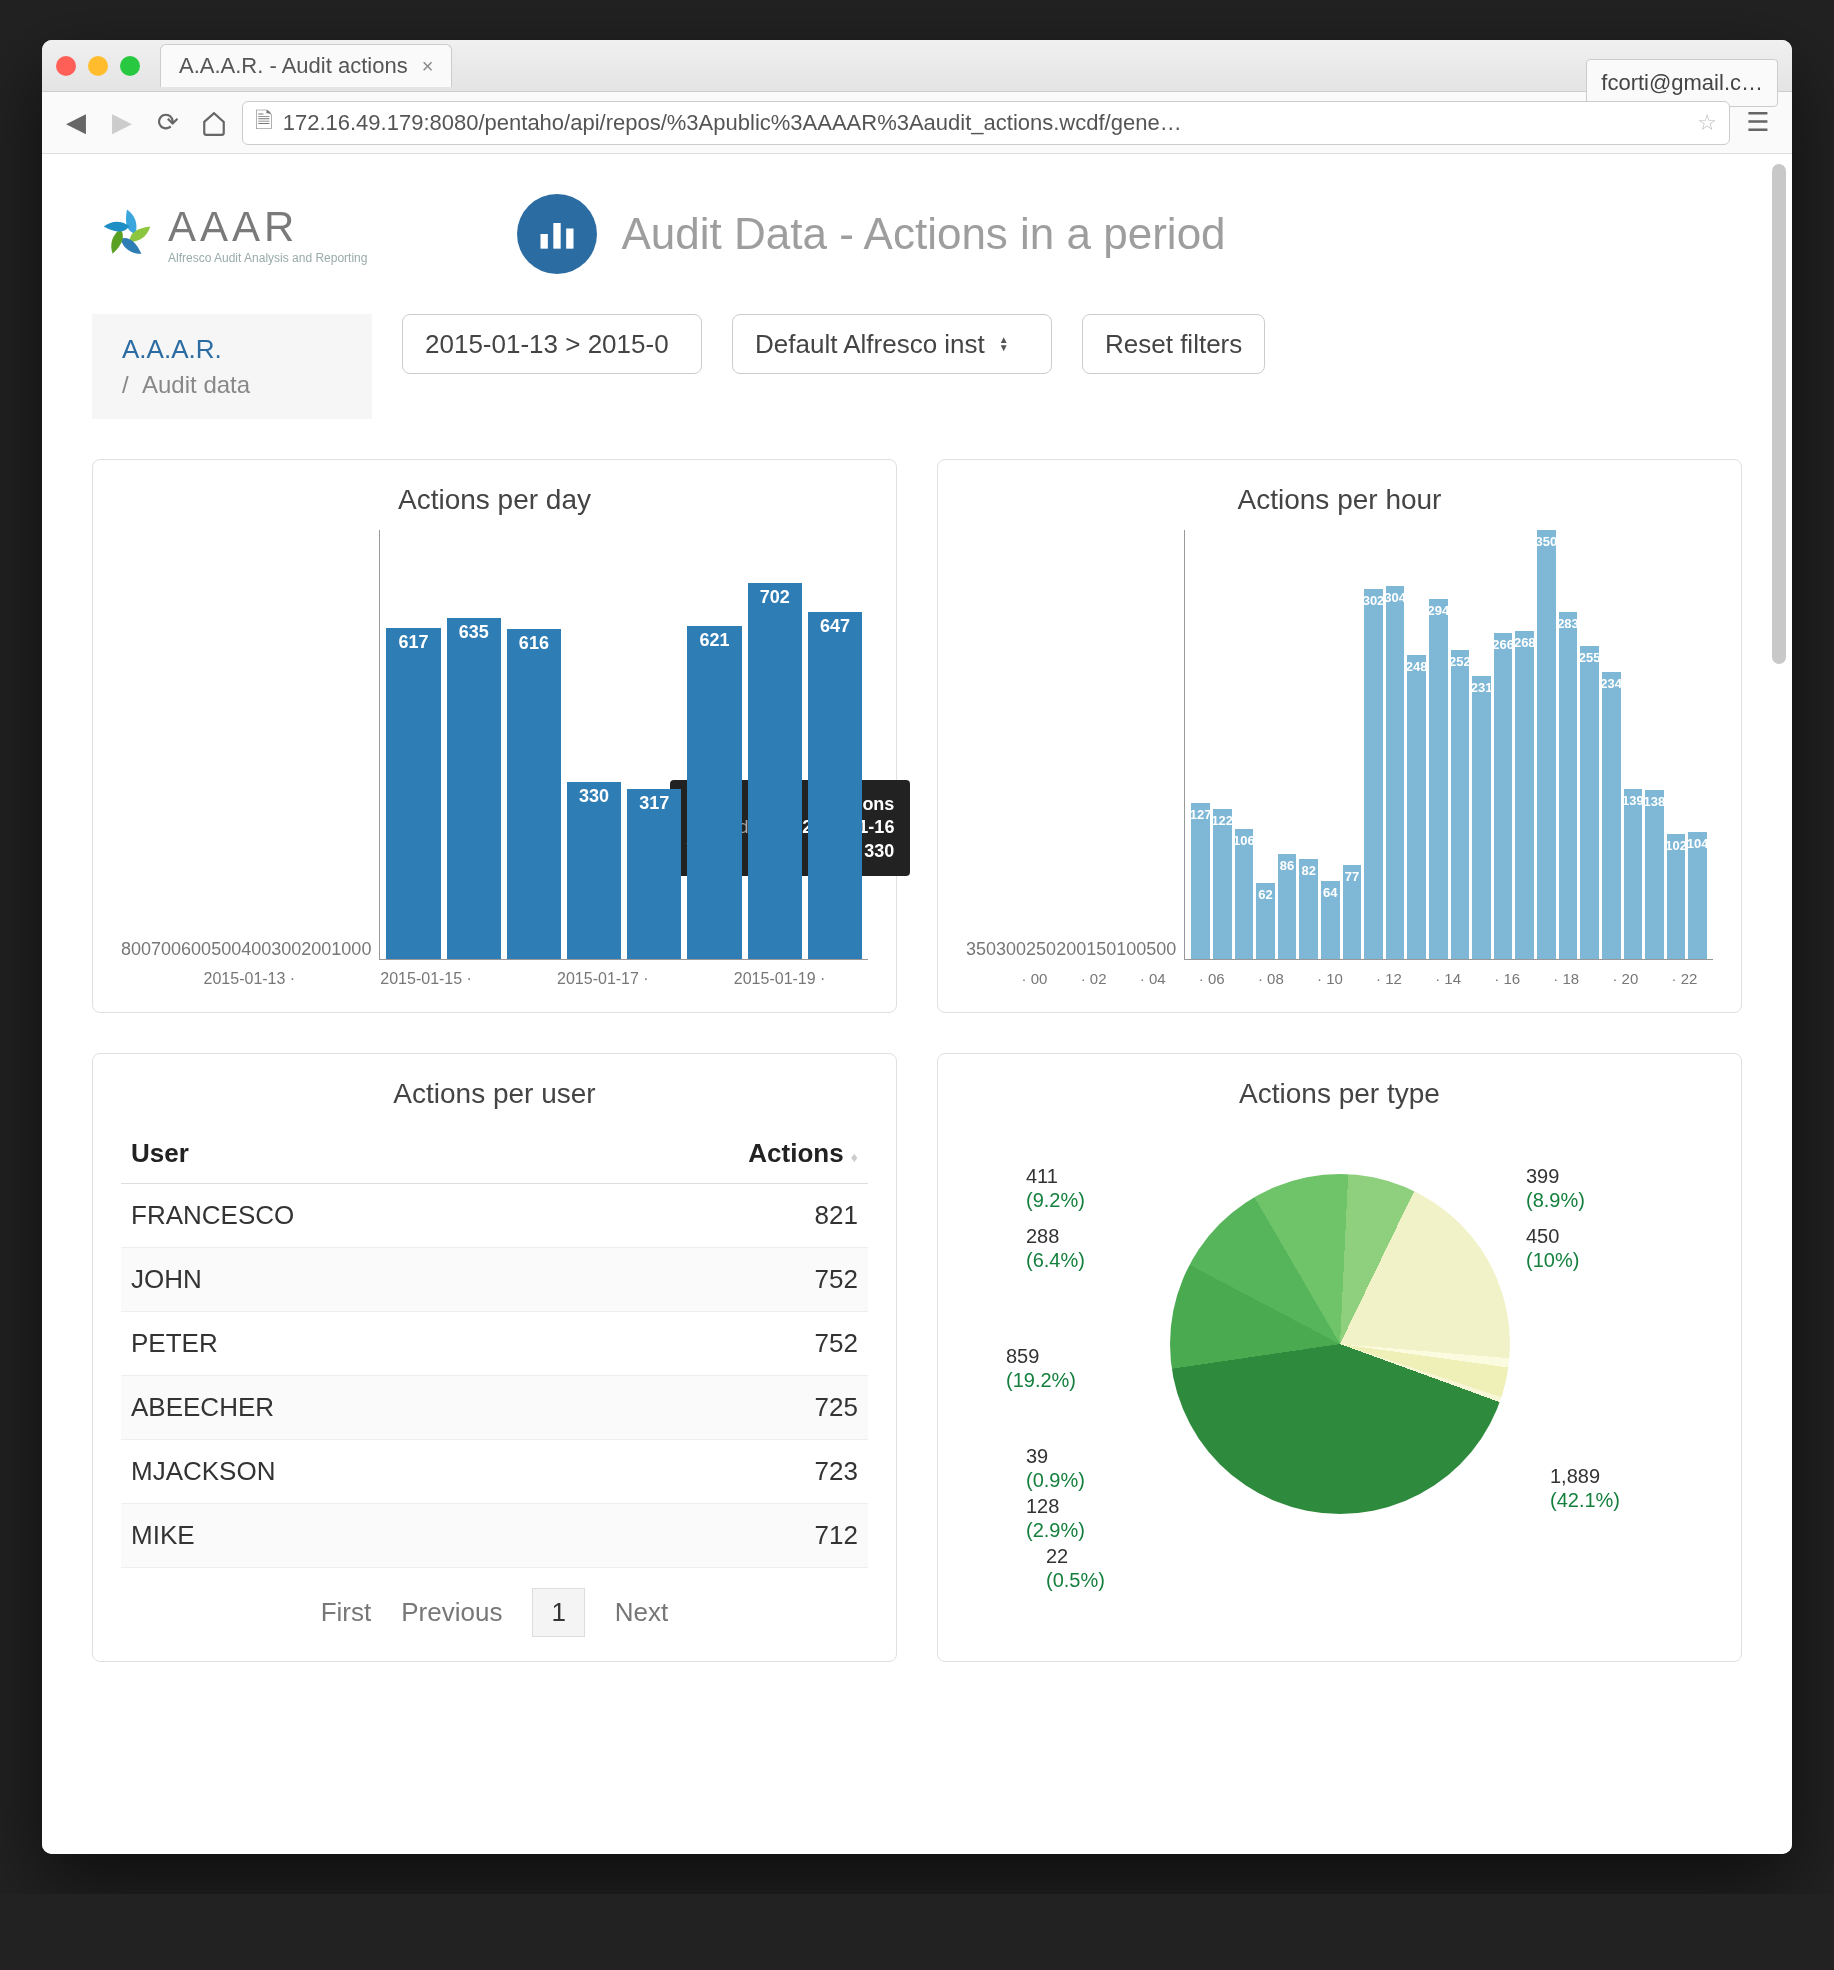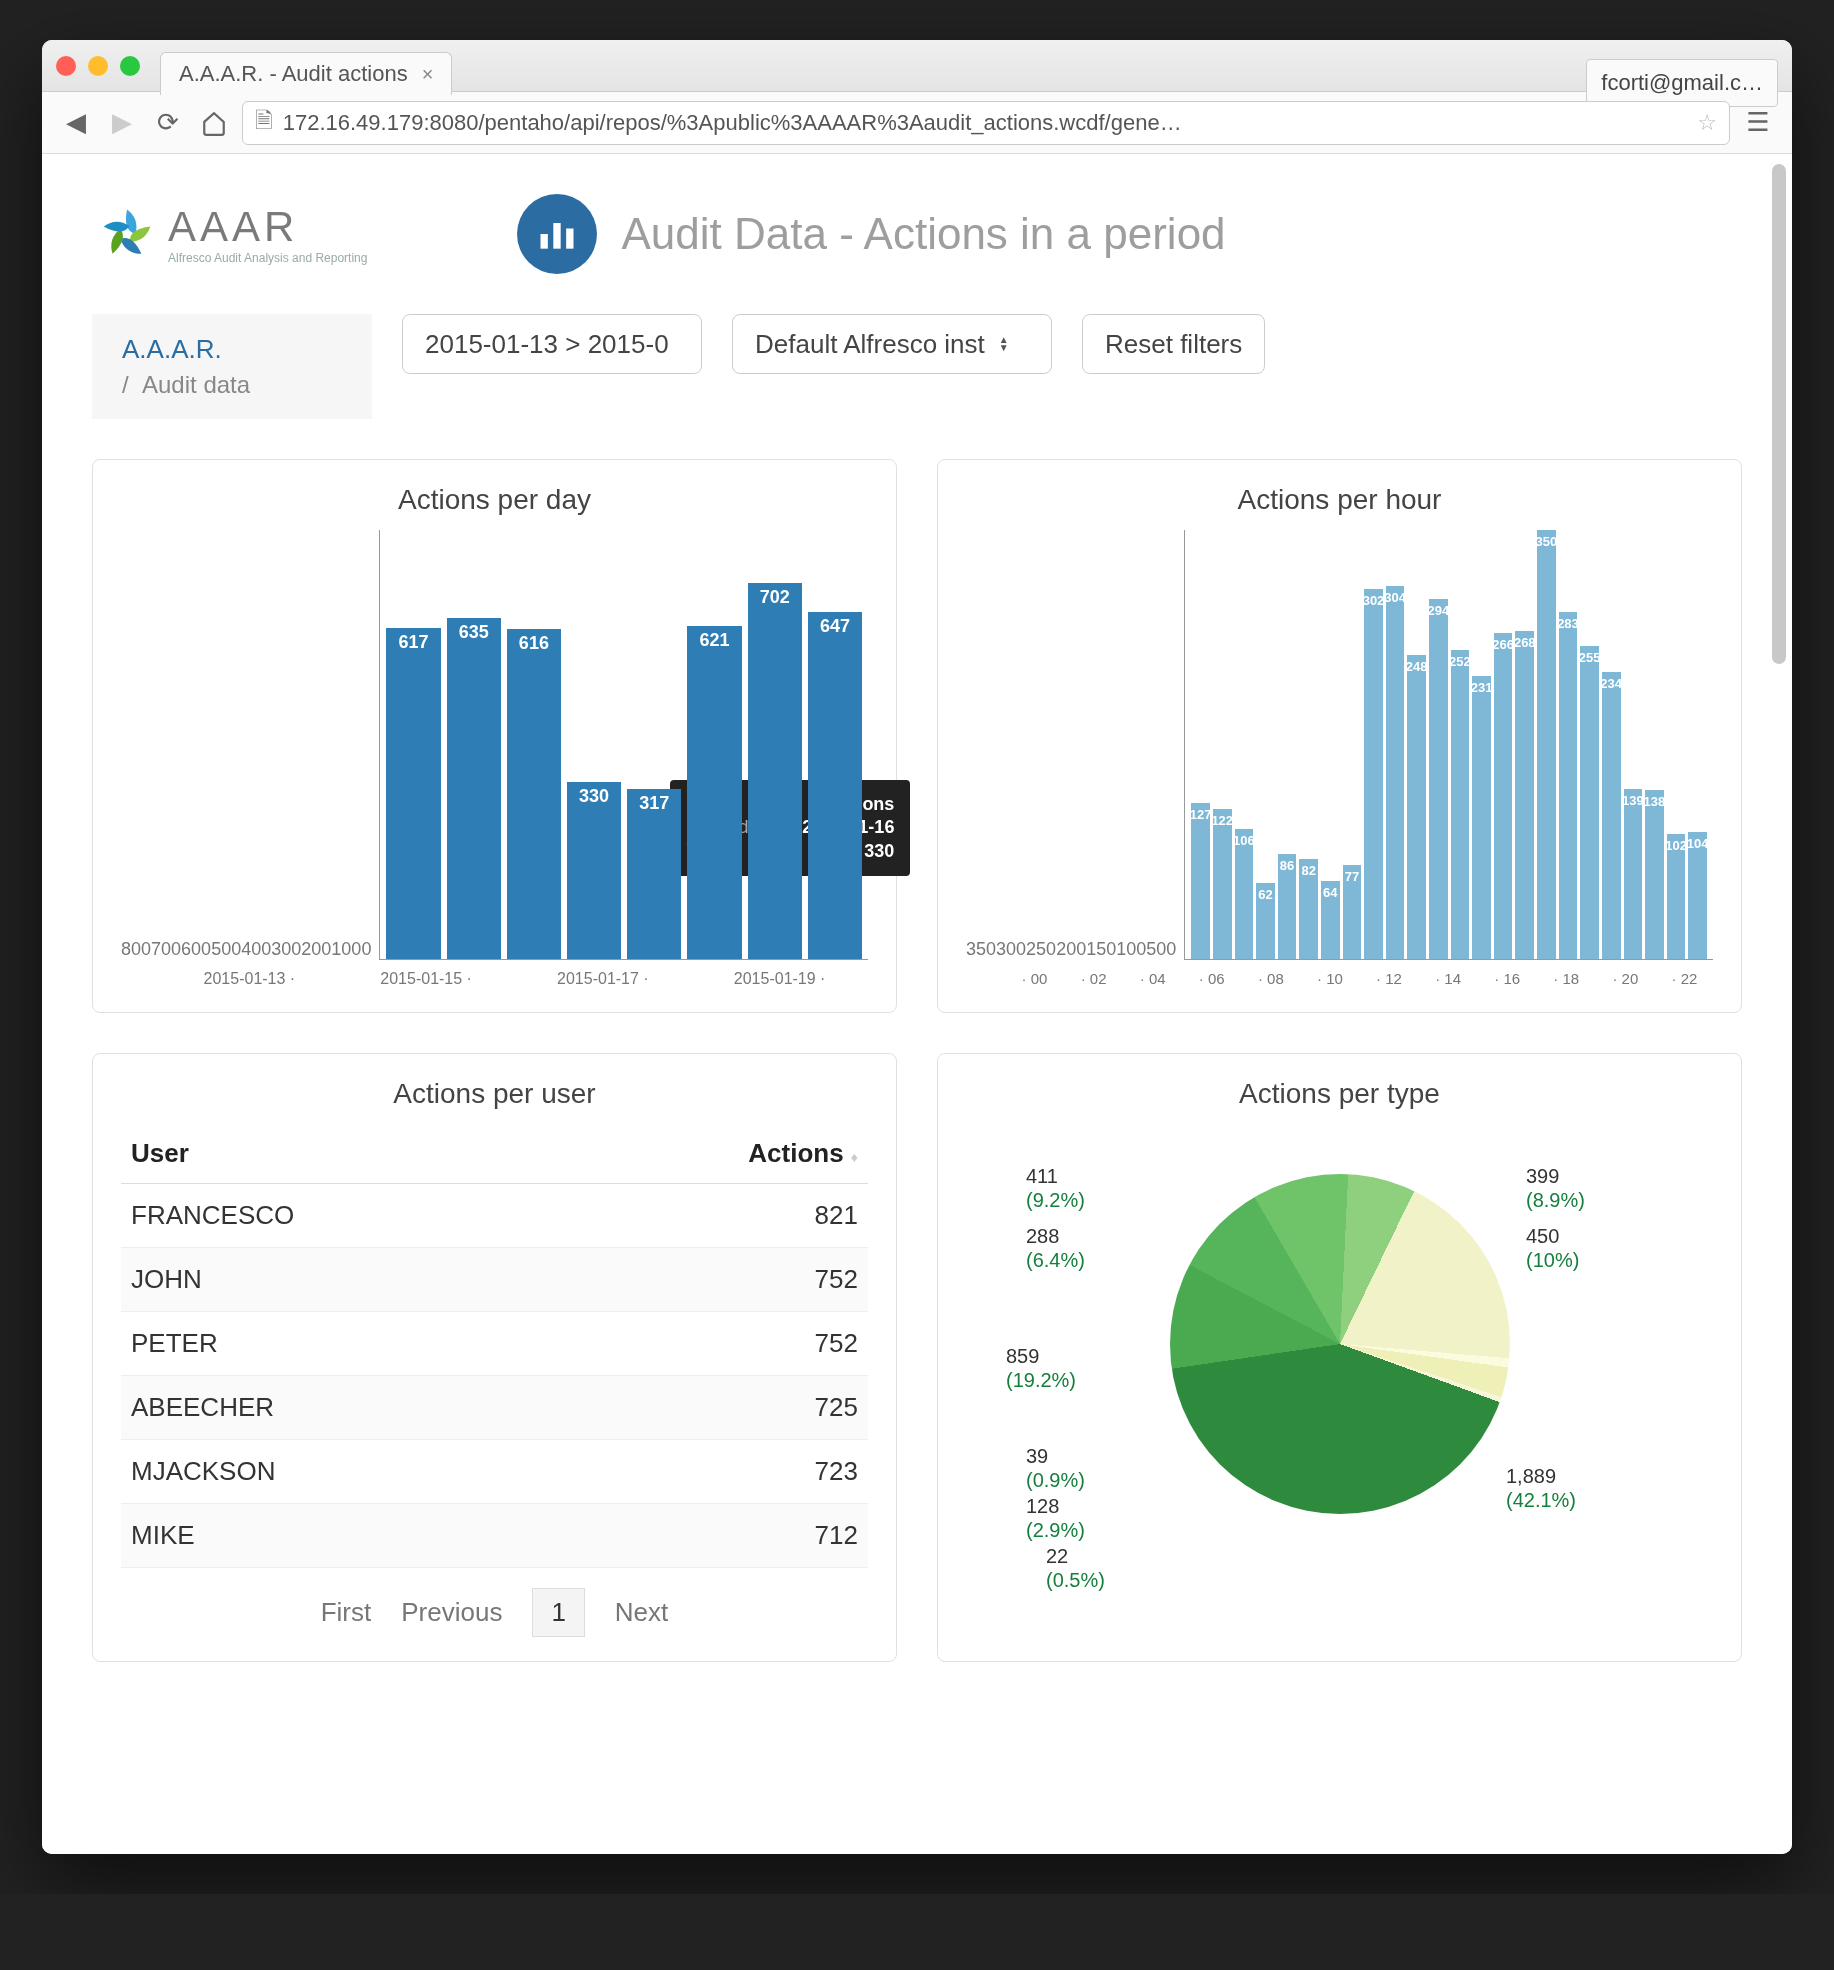--- a/index.html
+++ b/index.html
@@ -2,21 +2,21 @@
 <html><head>
 <meta charset="utf-8">
 <style>
 * { margin:0; padding:0; box-sizing:border-box; font-family:-apple-system,Helvetica,Arial,sans-serif; }
 body { background:#222; display:flex; justify-content:center; padding:40px; }
 .window { width:1750px; background:#fff; border-radius:10px; box-shadow:0 30px 80px rgba(0,0,0,0.6); overflow:hidden; }
 .chrome-titlebar { background:linear-gradient(#f0f0f0,#e4e4e4); height:52px; display:flex; align-items:center; padding:0 14px; border-bottom:1px solid #ccc; }
 .traffic { display:flex; gap:12px; margin-right:20px; }
 .tl { width:20px; height:20px; border-radius:50%; }
 .tl.red{background:#ff5f57;} .tl.yellow{background:#ffbd2e;} .tl.green{background:#28c940;}
-.tab { background:#fafafa; border:1px solid #ccc; border-bottom:none; border-radius:6px 6px 0 0; padding:8px 18px; display:flex; align-items:center; gap:14px; font-size:22px; color:#555; position:relative; top:8px; }
+.tab { background:#fafafa; border:1px solid #ccc; border-bottom:none; border-radius:6px 6px 0 0; padding:8px 18px; display:flex; align-items:center; gap:14px; font-size:22px; color:#555; position:relative; top:0; }
 .tab .close{color:#888;font-size:20px;}
 .user-badge { margin-left:auto; border:1px solid #ccc; border-radius:4px; padding:10px 14px; font-size:22px; color:#444; background:#fafafa;margin-top:34px; }
 .toolbar { background:#fafafa; height:62px; display:flex; align-items:center; gap:10px; padding:0 16px; border-bottom:1px solid #ddd; }
 .tool-ico { width:36px; height:36px; display:flex; align-items:center; justify-content:center; font-size:26px; color:#666; }
 .url-bar { flex:1; display:flex; align-items:center; border:1px solid #ccc; border-radius:6px; height:44px; padding:0 12px; font-size:22px; color:#555; background:#fff; }
 .url-bar .doc-ico{margin-right:10px;color:#777;}
 .url-bar .star{margin-left:auto;color:#bbb;}
 .content { padding:40px 50px; background:#fff; position:relative; height:1700px; overflow:hidden; }
 .scroll-ind { position:absolute; right:6px; top:10px; width:14px; height:500px; background:#c8c8c8; border-radius:7px; }
 .header-row { display:flex; align-items:center; gap:30px; margin-bottom:40px; }
@@ -364,21 +364,21 @@
           <span class="pg">1</span>
           <span>Next</span>
         </div>
       </div>
 
       <div class="card">
         <h3>Actions per type</h3>
         <div class="pie-wrap">
           <div class="pie" id="pie" style="background: conic-gradient(from 110deg, rgb(46, 139, 61) 0deg, rgb(46, 139, 61) 151.625deg, rgb(74, 170, 79) 151.625deg, rgb(74, 170, 79) 187.746deg, rgb(86, 180, 90) 187.746deg, rgb(86, 180, 90) 219.773deg, rgb(111, 196, 106) 219.773deg, rgb(111, 196, 106) 252.763deg, rgb(143, 208, 127) 252.763deg, rgb(143, 208, 127) 275.88deg, rgb(242, 242, 200) 275.88deg, rgb(242, 242, 200) 344.829deg, rgb(251, 251, 224) 344.829deg, rgb(251, 251, 224) 347.96deg, rgb(238, 240, 184) 347.96deg, rgb(238, 240, 184) 358.234deg, rgb(247, 247, 216) 358.234deg, rgb(247, 247, 216) 360deg);"></div>
           <div id="pie-labels">
-              <div class="pie-lbl" style="left: 540px; top: 340px;">1,889<br><span class="pct">(42.1%)</span></div>
+              <div class="pie-lbl" style="left: 584px; top: 340px;">1,889<br><span class="pct">(42.1%)</span></div>
               <div class="pie-lbl" style="left: 560px; top: 100px;">450<br><span class="pct">(10%)</span></div>
               <div class="pie-lbl" style="left: 560px; top: 40px;">399<br><span class="pct">(8.9%)</span></div>
               <div class="pie-lbl" style="left: 60px; top: 40px;">411<br><span class="pct">(9.2%)</span></div>
               <div class="pie-lbl" style="left: 60px; top: 100px;">288<br><span class="pct">(6.4%)</span></div>
               <div class="pie-lbl" style="left: 40px; top: 220px;">859<br><span class="pct">(19.2%)</span></div>
               <div class="pie-lbl" style="left: 60px; top: 320px;">39<br><span class="pct">(0.9%)</span></div>
               <div class="pie-lbl" style="left: 60px; top: 370px;">128<br><span class="pct">(2.9%)</span></div>
               <div class="pie-lbl" style="left: 80px; top: 420px;">22<br><span class="pct">(0.5%)</span></div>
             </div>
         </div>

